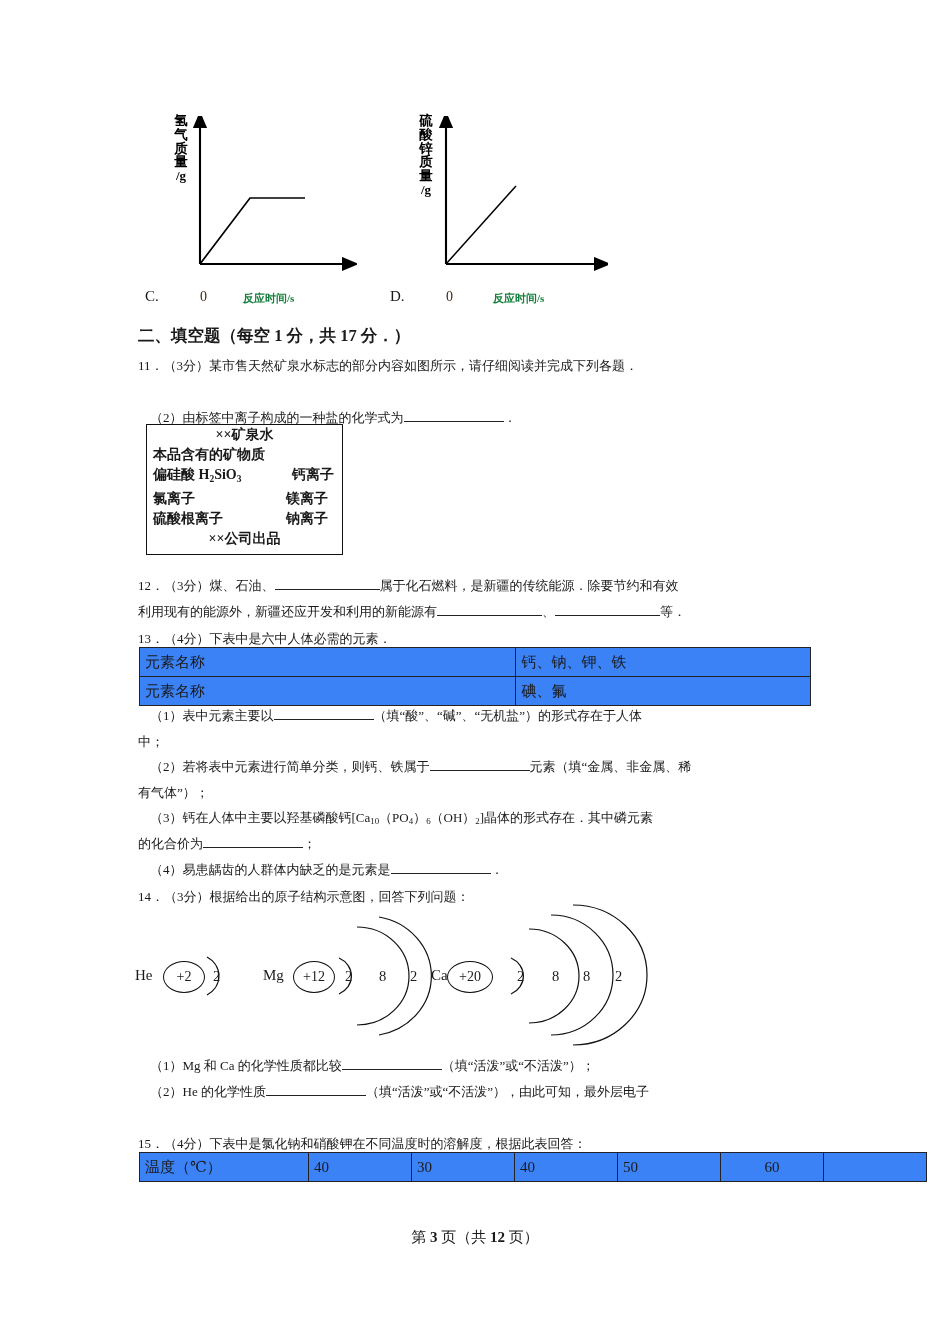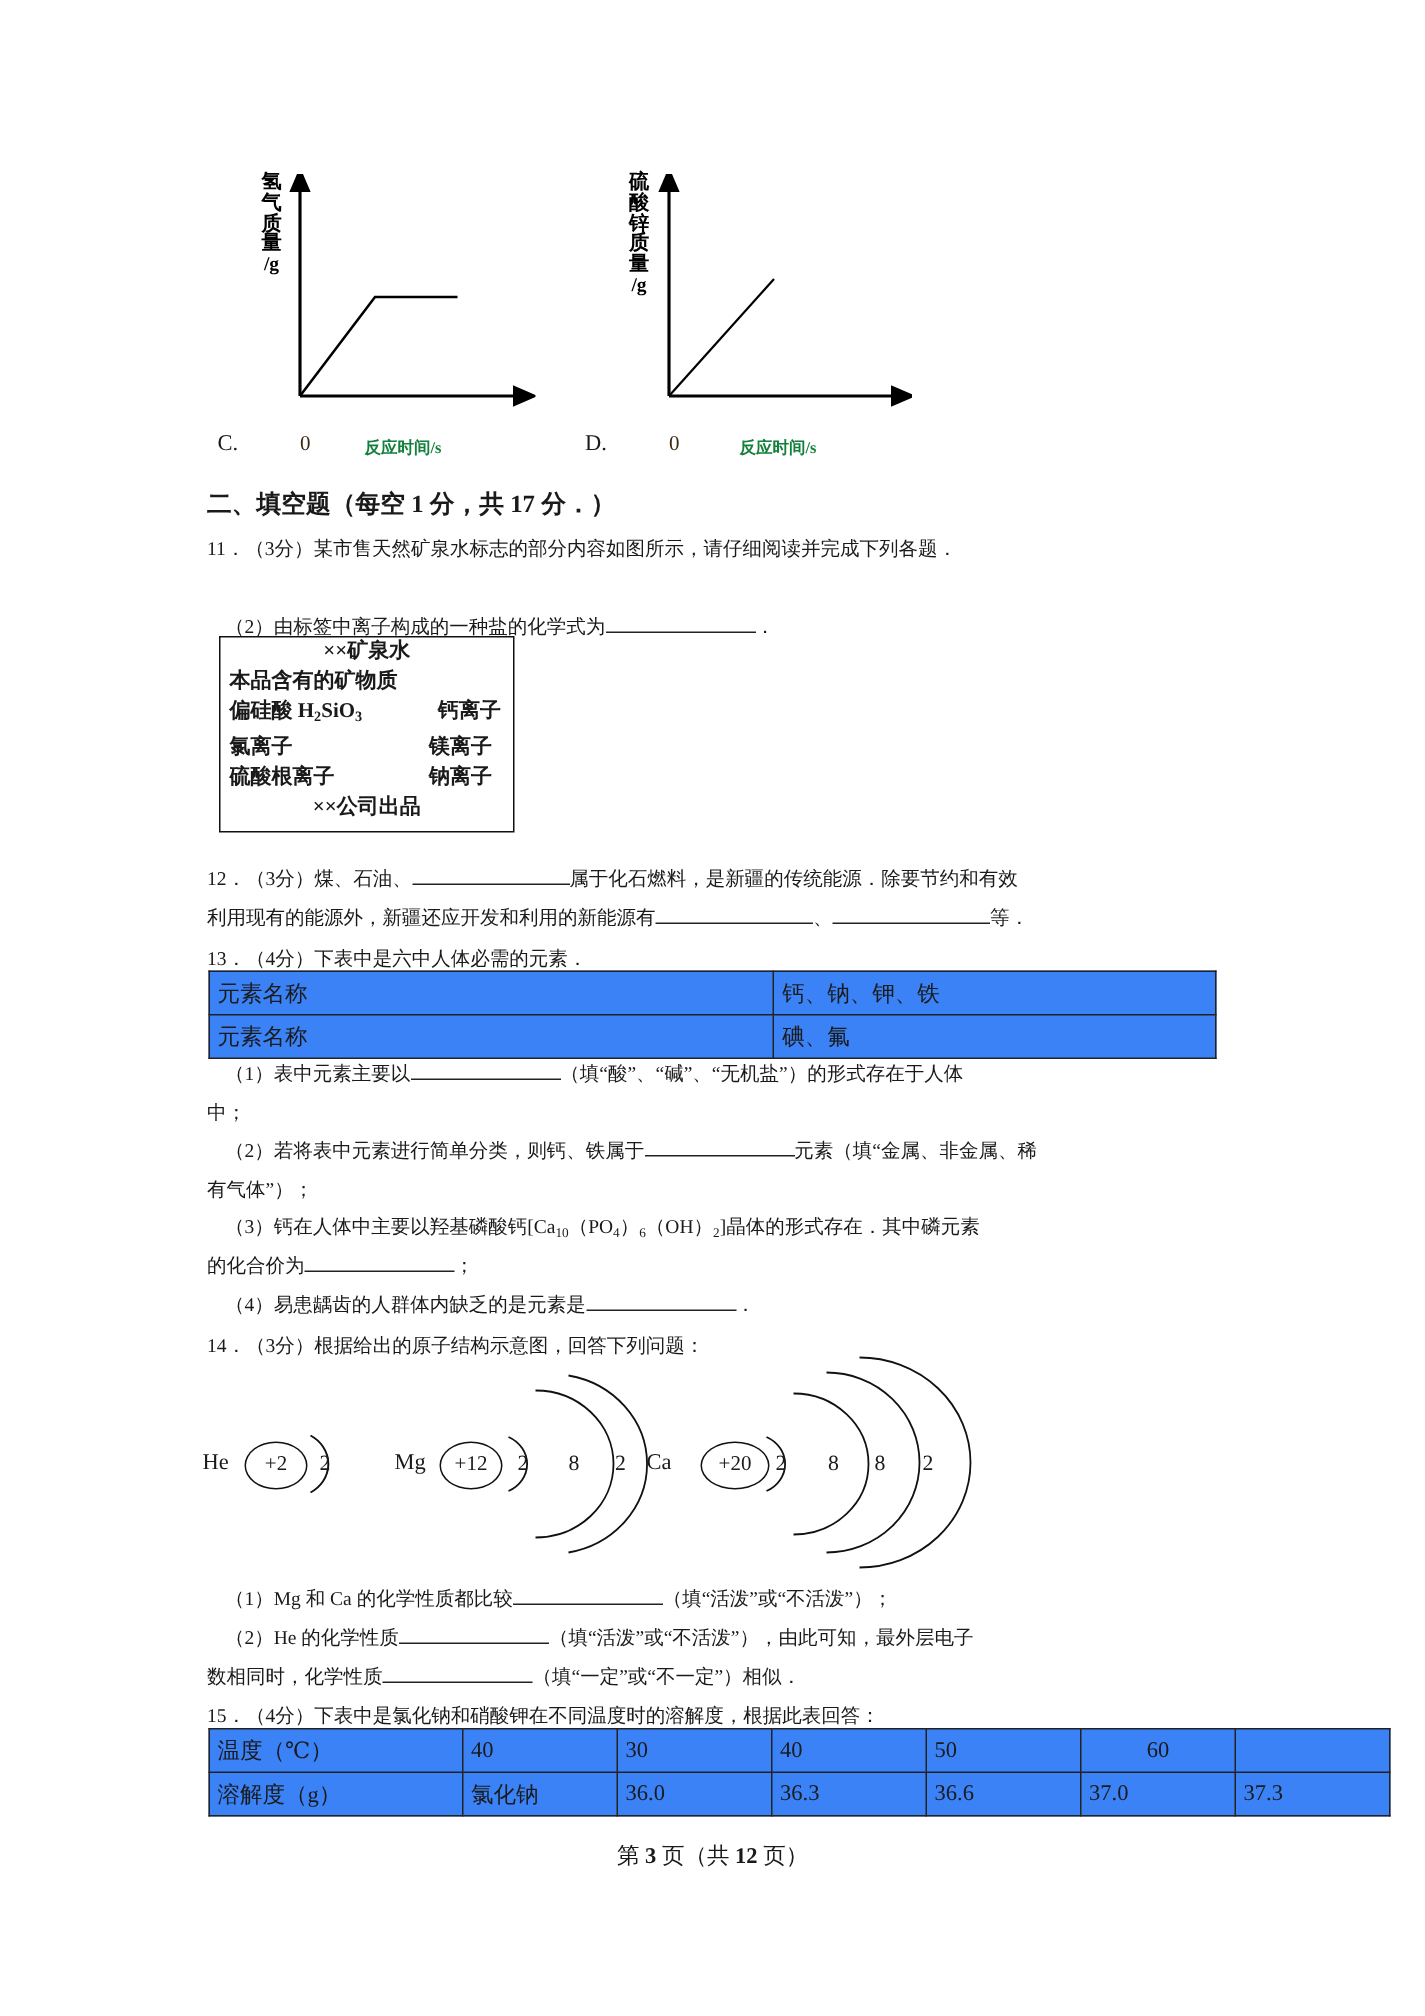--- a/index.html
+++ b/index.html
@@ -323,67 +323,55 @@
         <path d="M 94,22 A 52,49 0 0 1 94,120" fill="none" stroke="#111" stroke-width="1.2"></path>
         <path d="M 116,12 A 64,60 0 0 1 116,130" fill="none" stroke="#111" stroke-width="1.2"></path>
       </svg>
       <span class="shell-num" style="left:82px;">2</span>
       <span class="shell-num" style="left:116px;">8</span>
       <span class="shell-num" style="left:147px;">2</span>
     </div>
 
     <div class="atom" style="left:296px; width:280px;">
       <span class="atom-sym" style="left:0px;">Ca</span>
-      <span class="atom-nucleus" style="left:36px; width:44px;">+20</span>
+      <span class="atom-nucleus" style="left:16px; width:44px;">+20</span>
       <svg width="280" height="140">
         <path d="M 80,53 A 22,20 0 0 1 80,89" fill="none" stroke="#111" stroke-width="1.2"></path>
         <path d="M 98,24 A 50,47 0 0 1 98,118" fill="none" stroke="#111" stroke-width="1.2"></path>
         <path d="M 120,10 A 62,60 0 0 1 120,130" fill="none" stroke="#111" stroke-width="1.2"></path>
         <path d="M 142,0 A 74,70 0 0 1 142,140" fill="none" stroke="#111" stroke-width="1.2"></path>
       </svg>
       <span class="shell-num" style="left:86px;">2</span>
       <span class="shell-num" style="left:121px;">8</span>
       <span class="shell-num" style="left:152px;">8</span>
       <span class="shell-num" style="left:184px;">2</span>
     </div>
   </div>
 
   <div class="q" style="left:150px; top:1053px;">
     <span>（1）Mg 和 Ca 的化学性质都比较</span><span class="blank b100"></span><span>（填“活泼”或“不活泼”）；</span>
   </div>
 
   <div class="q" style="left:150px; top:1079px;">
     <span>（2）He 的化学性质</span><span class="blank b100"></span><span>（填“活泼”或“不活泼”），由此可知，最外层电子</span>
-  </div>
-  <div class="q" style="left:138px; top:1105px;">
-    <span>数相同时，化学性质</span><span class="blank b100"></span><span>（填“一定”或“不一定”）相似．</span>
   </div>
 
   <div class="q" style="left:138px; top:1131px;">15．（4分）下表中是氯化钠和硝酸钾在不同温度时的溶解度，根据此表回答：</div>
 
   <table class="grid" style="left:139px; top:1152px;">
     <tbody>
         <tr>
       <td style="width:158px;">温度（℃）</td>
       <td style="width:92px;">40</td>
       <td style="width:92px;">30</td>
       <td style="width:92px;">40</td>
       <td style="width:92px;">50</td>
       <td style="width:92px;text-align:center;">60</td>
       <td class="noborder" style="width:92px;"></td>
     </tr>
-    <tr>
-      <td>溶解度（g）</td>
-      <td>氯化钠</td>
-      <td>36.0</td>
-      <td>36.3</td>
-      <td>36.6</td>
-      <td>37.0</td>
-      <td>37.3</td>
-    </tr>
   </tbody>
     </table>
 
   <div class="footer">
     <span>第</span>
     <b>3</b>
     <span>页（共</span>
     <b>12</b>
     <span>页）</span>
   </div>

